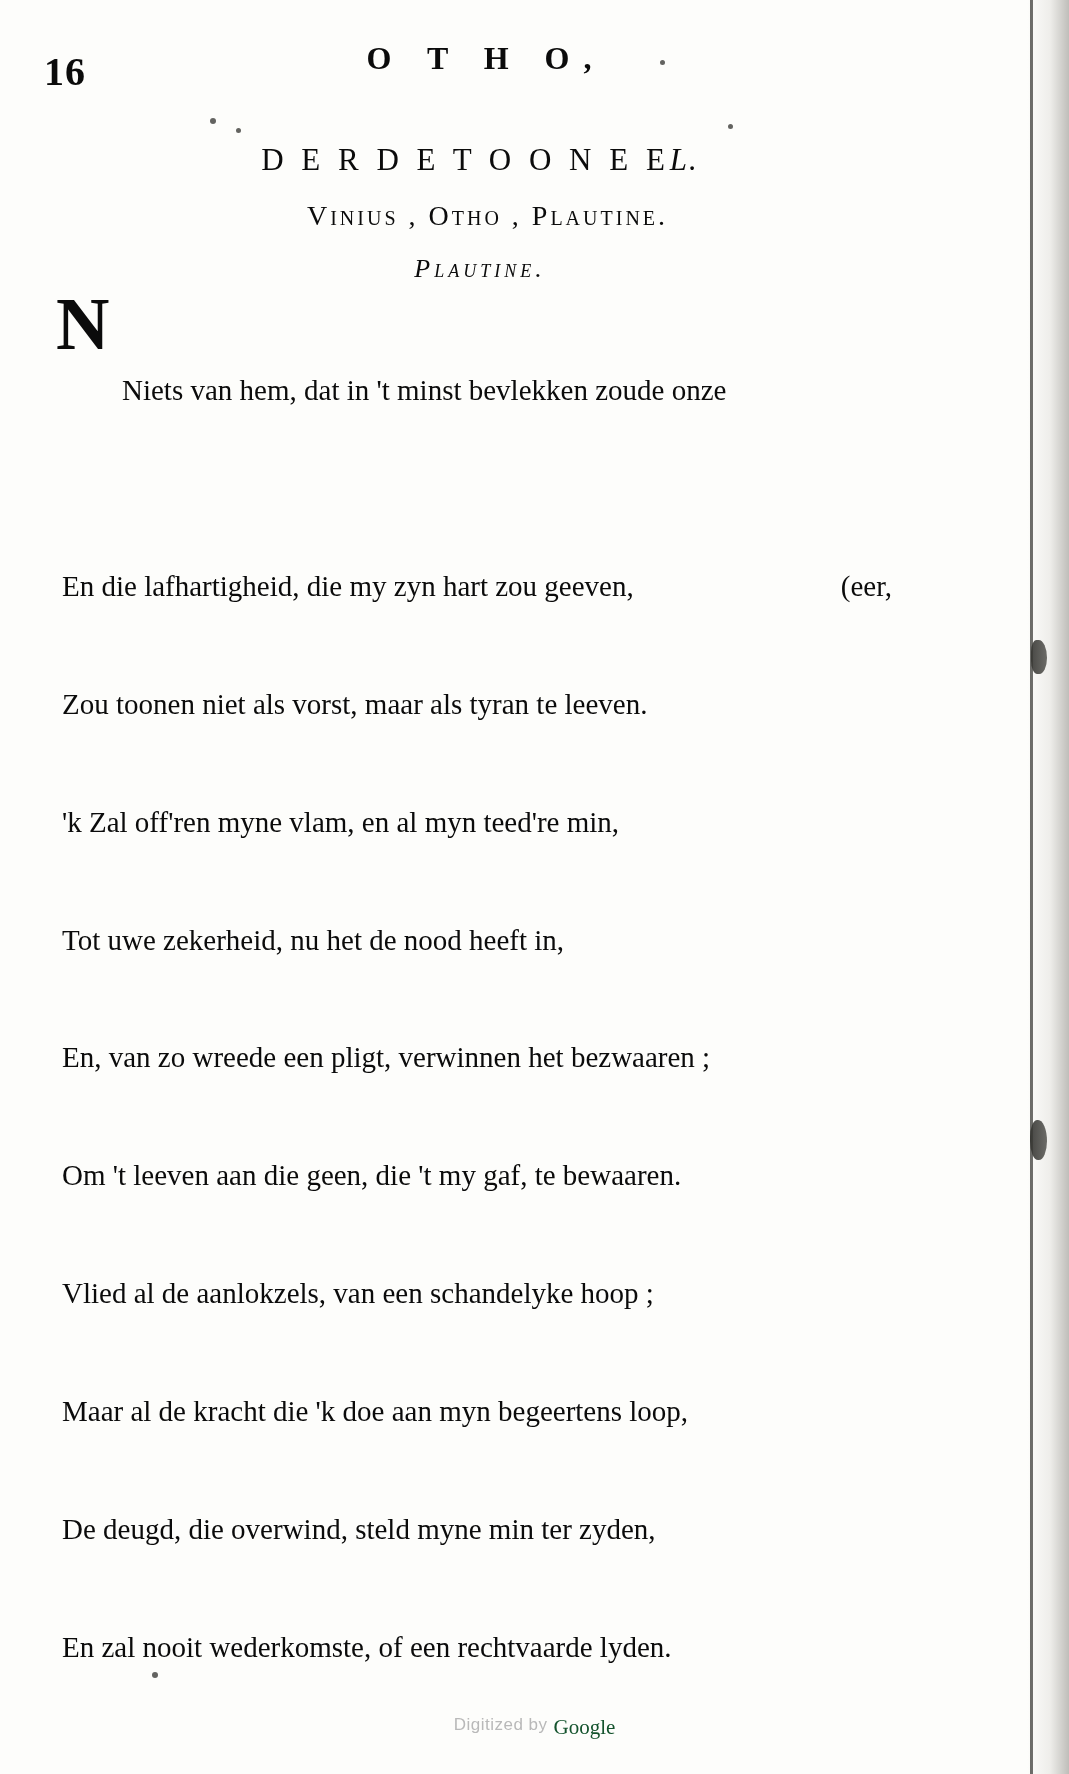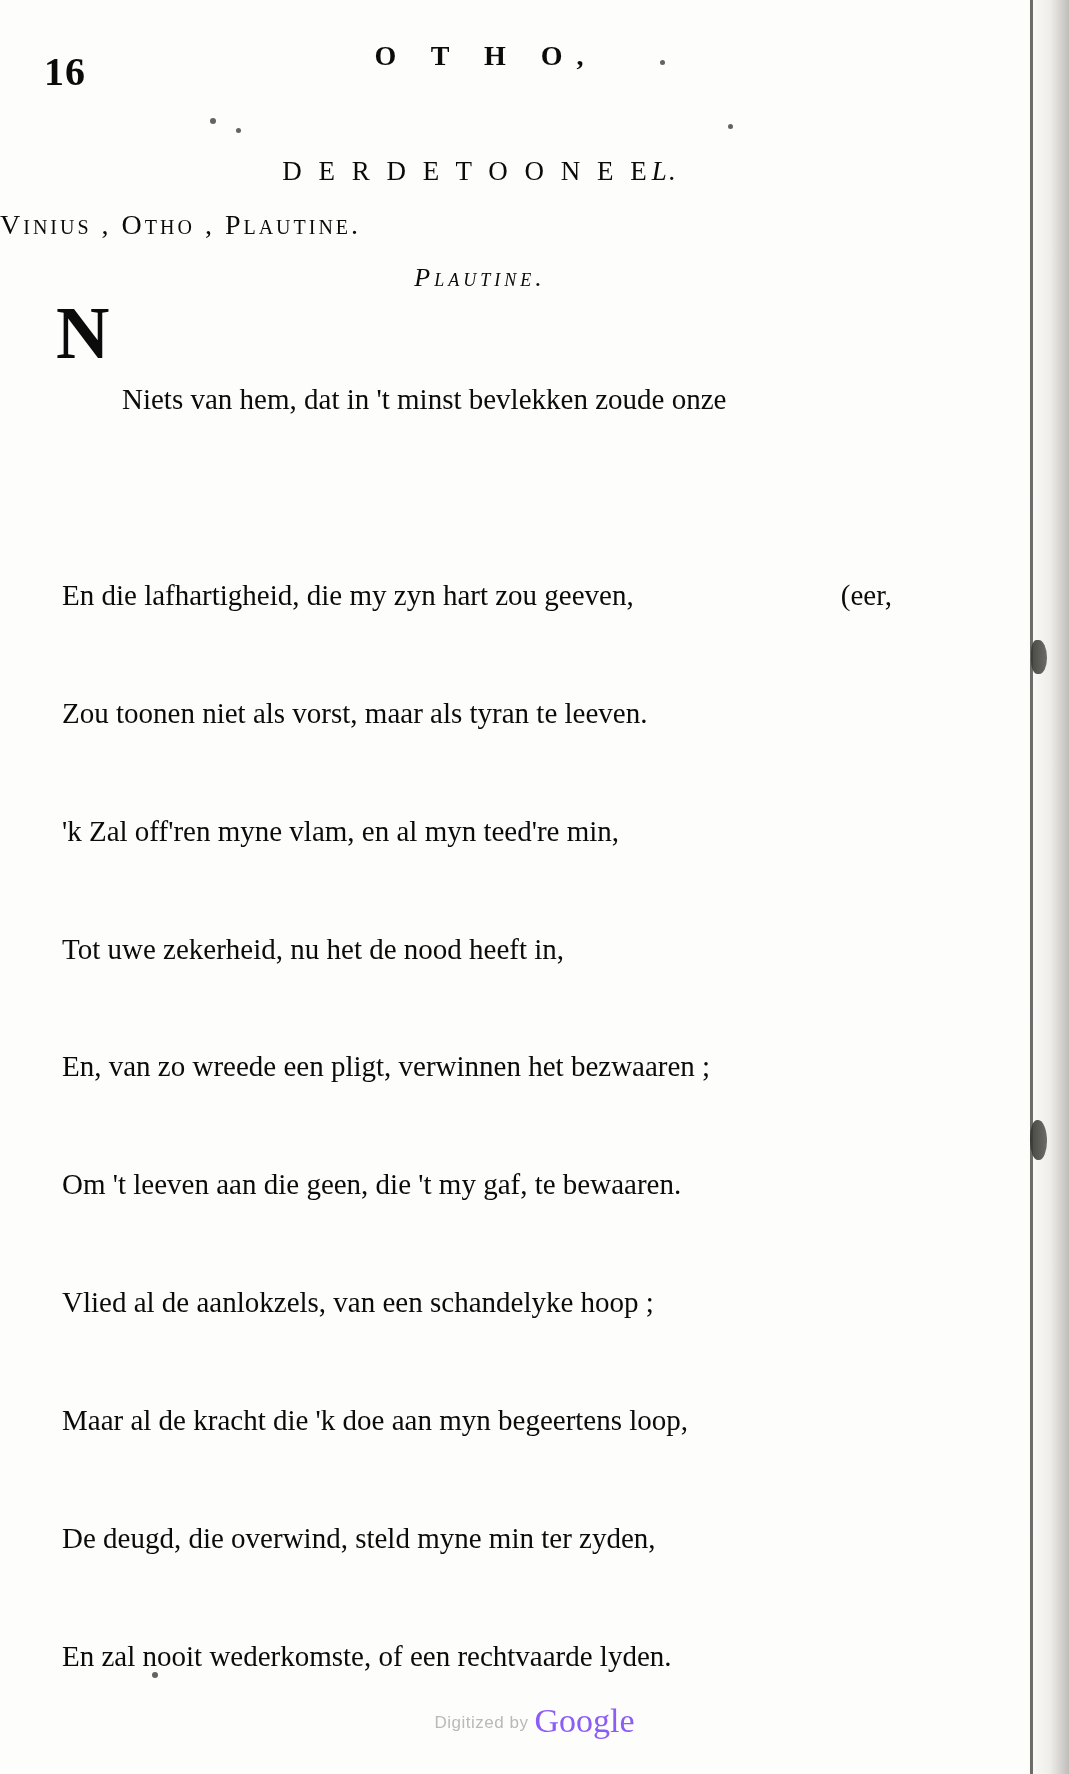--- a/index.html
+++ b/index.html
@@ -84,43 +84,44 @@
     font-weight: bold;
     font-size: 40px;
     letter-spacing: 1px;
   }
   .running-title {
     position: absolute;
     left: 12px;
     right: 0;
     top: 6px;
     text-align: center;
-    font-size: 28px;
+    font-size: 32px;
     letter-spacing: 14px;
     font-weight: 600;
     font-family: "Liberation Serif", serif;
   }
 
   .scene-heading {
     text-align: center;
-    font-size: 27px;
+    font-size: 31px;
     letter-spacing: 5px;
-    margin-top: 44px;
+    margin-top: 30px;
     font-weight: 500;
   }
   .scene-heading .tail {
     letter-spacing: 2px;
     font-style: italic;
   }
 
   .cast-line {
-    text-align: left;
+    text-align: center;
     font-size: 28px;
     letter-spacing: 3px;
     margin-top: 22px;
+    padding-left: 15px;
   }
   .smallcaps {
     font-variant: small-caps;
   }
 
   .speaker {
     text-align: center;
     font-size: 26px;
     letter-spacing: 4px;
     margin: 22px 0 4px 0;
@@ -173,25 +174,25 @@
     right: 0;
     bottom: 34px;
     text-align: center;
     color: #b9b9b9;
     font-size: 17px;
     font-family: "Liberation Sans", sans-serif;
     letter-spacing: .5px;
   }
   .footer-credit .goog {
     font-family: "Liberation Serif", serif;
-    font-size: 34px;
+    font-size: 21px;
     letter-spacing: 0;
     vertical-align: -4px;
     margin-left: 6px;
-    color: #8b5cf6;
+    color: #14532d;
   }
 
   
   .speck { position: absolute; background: #2f2f2c; border-radius: 50%; opacity: .75; }
 </style>
 </head>
 <body>
 
 <div class="page">
 

